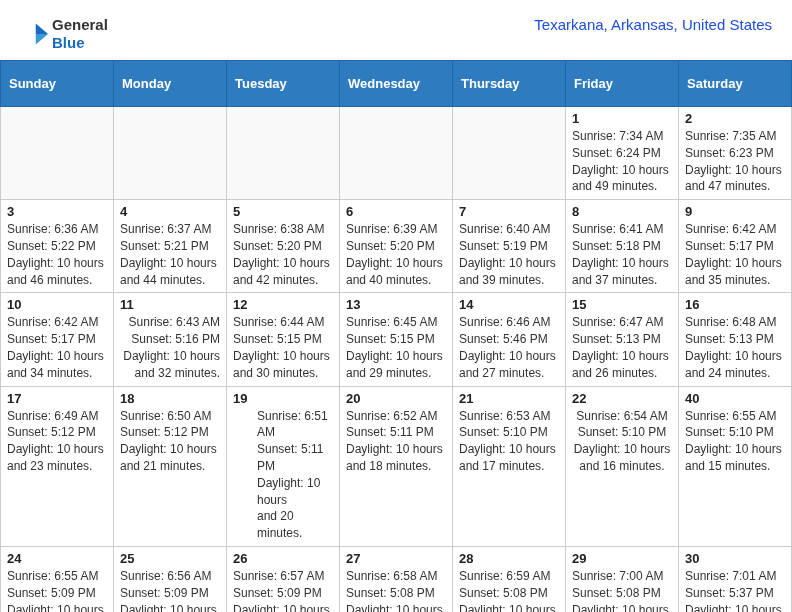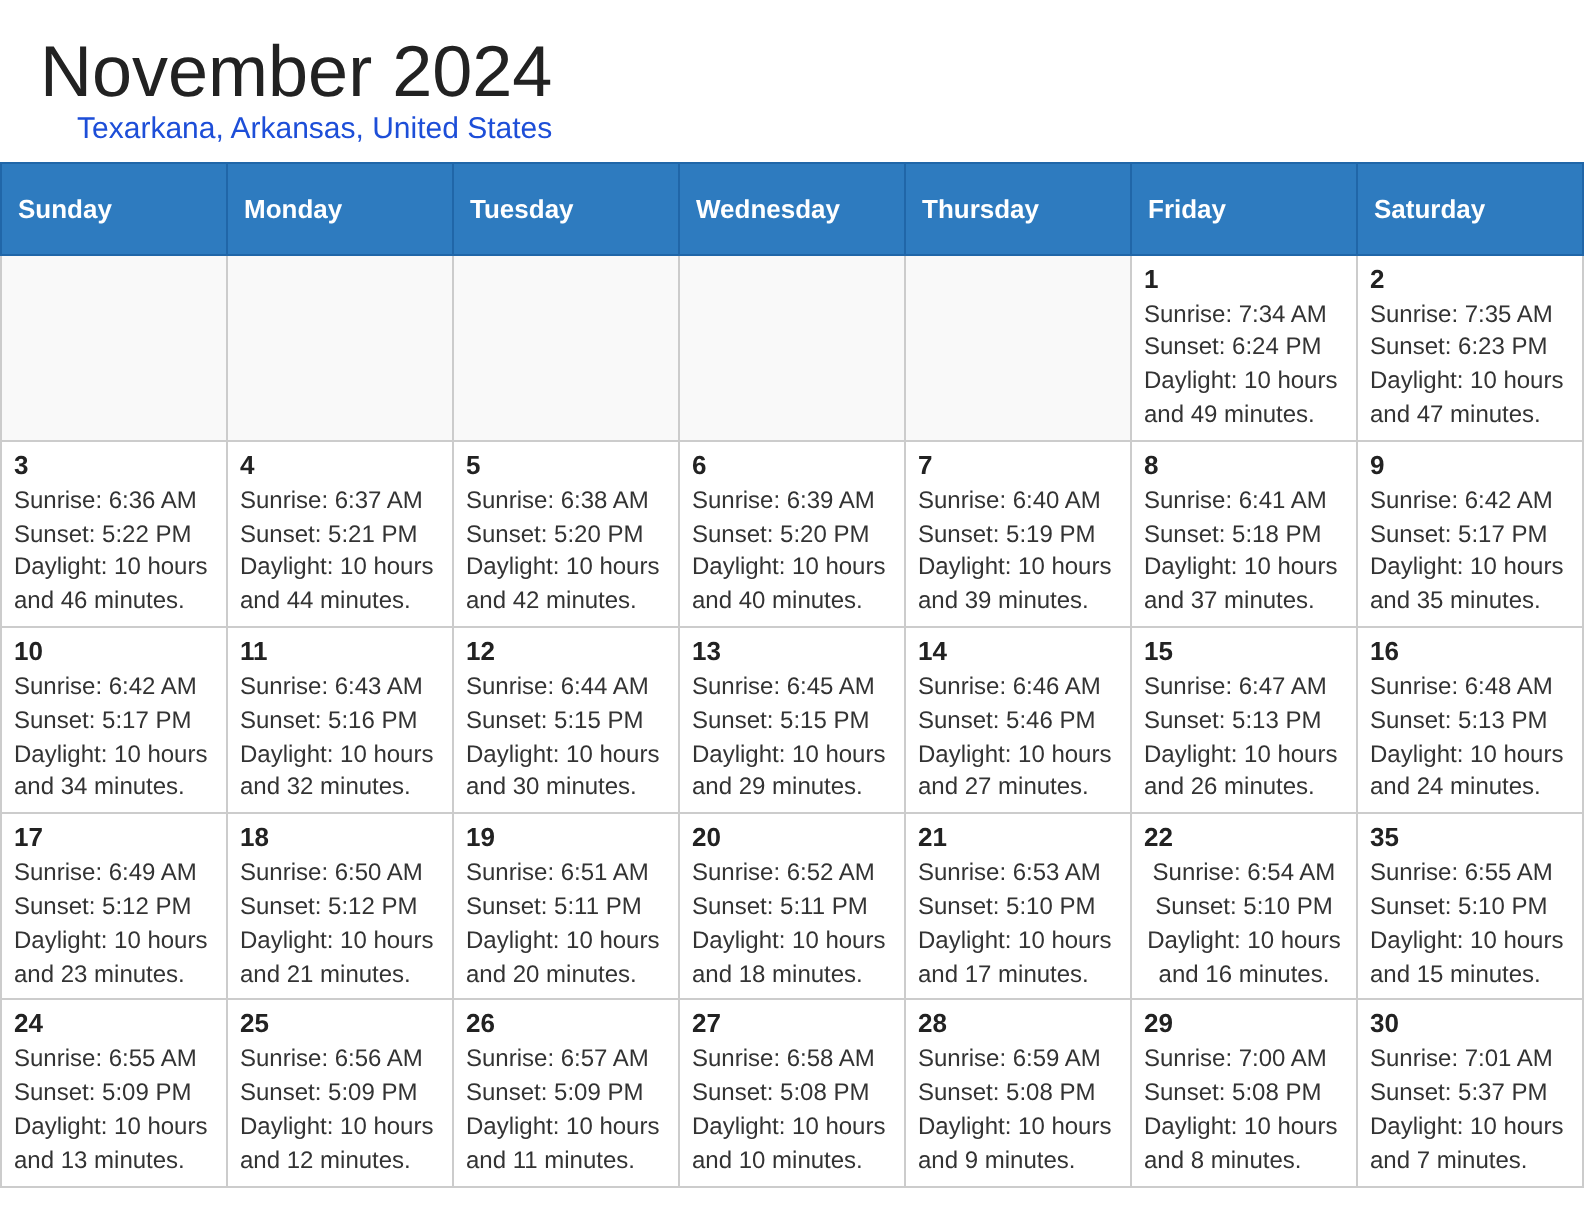--- a/index.html
+++ b/index.html
@@ -84,22 +84,33 @@
       line-height: 1.4;
     }
     .table-wrap {
       padding: 0 0 10px 0;
     }
   </style>
 </head>
 <body>
 
 <div class="header">
+  <div class="logo">
+    <svg class="logo-icon" viewBox="0 0 32 32" xmlns="http://www.w3.org/2000/svg">
+      <rect x="0" y="0" width="32" height="32" fill="none"></rect>
+
+      <polygon points="18,4 32,16 18,16" fill="#1a6abf"></polygon>
+      <polygon points="18,16 32,16 18,28" fill="#3a9ad9"></polygon>
+    </svg>
+    <div class="logo-text">
+      <div class="logo-general">General</div>
+      <div class="logo-blue">Blue</div>
+    </div>
+  </div>
   <div class="title-block">
-    <div class="month-title">November 2024</div>
     <div class="location">Texarkana, Arkansas, United States</div>
   </div>
 </div>
 
 <div class="table-wrap">
   <table class="calendar">
     <thead>
       <tr>
         <th>Sunday</th>
         <th>Monday</th>
@@ -186,21 +197,21 @@
         <tr>
           <td>
             <div class="day-num">10</div>
             <div class="day-detail" style="white-space: pre-line;">Sunrise: 6:42 AM
 Sunset: 5:17 PM
 Daylight: 10 hours
 and 34 minutes.</div>
           </td>
           <td>
             <div class="day-num">11</div>
-            <div class="day-detail" style="white-space: pre-line;">Sunrise: 6:43 AM
+            <div class="day-detail" style="white-space: pre-line; text-align: right;">Sunrise: 6:43 AM
 Sunset: 5:16 PM
 Daylight: 10 hours
 and 32 minutes.</div>
           </td>
           <td>
             <div class="day-num">12</div>
             <div class="day-detail" style="white-space: pre-line;">Sunrise: 6:44 AM
 Sunset: 5:15 PM
 Daylight: 10 hours
 and 30 minutes.</div>
@@ -244,21 +255,21 @@
           </td>
           <td>
             <div class="day-num">18</div>
             <div class="day-detail" style="white-space: pre-line;">Sunrise: 6:50 AM
 Sunset: 5:12 PM
 Daylight: 10 hours
 and 21 minutes.</div>
           </td>
           <td>
             <div class="day-num">19</div>
-            <div class="day-detail" style="white-space: pre-line;">Sunrise: 6:51 AM
+            <div class="day-detail" style="white-space: pre-line; margin-left: 24px;">Sunrise: 6:51 AM
 Sunset: 5:11 PM
 Daylight: 10 hours
 and 20 minutes.</div>
           </td>
           <td>
             <div class="day-num">20</div>
             <div class="day-detail" style="white-space: pre-line;">Sunrise: 6:52 AM
 Sunset: 5:11 PM
 Daylight: 10 hours
 and 18 minutes.</div>
@@ -271,21 +282,21 @@
 and 17 minutes.</div>
           </td>
           <td>
             <div class="day-num">22</div>
             <div class="day-detail" style="white-space: pre-line; text-align: center;">Sunrise: 6:54 AM
 Sunset: 5:10 PM
 Daylight: 10 hours
 and 16 minutes.</div>
           </td>
           <td>
-            <div class="day-num">35</div>
+            <div class="day-num">40</div>
             <div class="day-detail" style="white-space: pre-line;">Sunrise: 6:55 AM
 Sunset: 5:10 PM
 Daylight: 10 hours
 and 15 minutes.</div>
           </td>
         </tr>
         <tr>
           <td>
             <div class="day-num">24</div>
             <div class="day-detail" style="white-space: pre-line;">Sunrise: 6:55 AM

